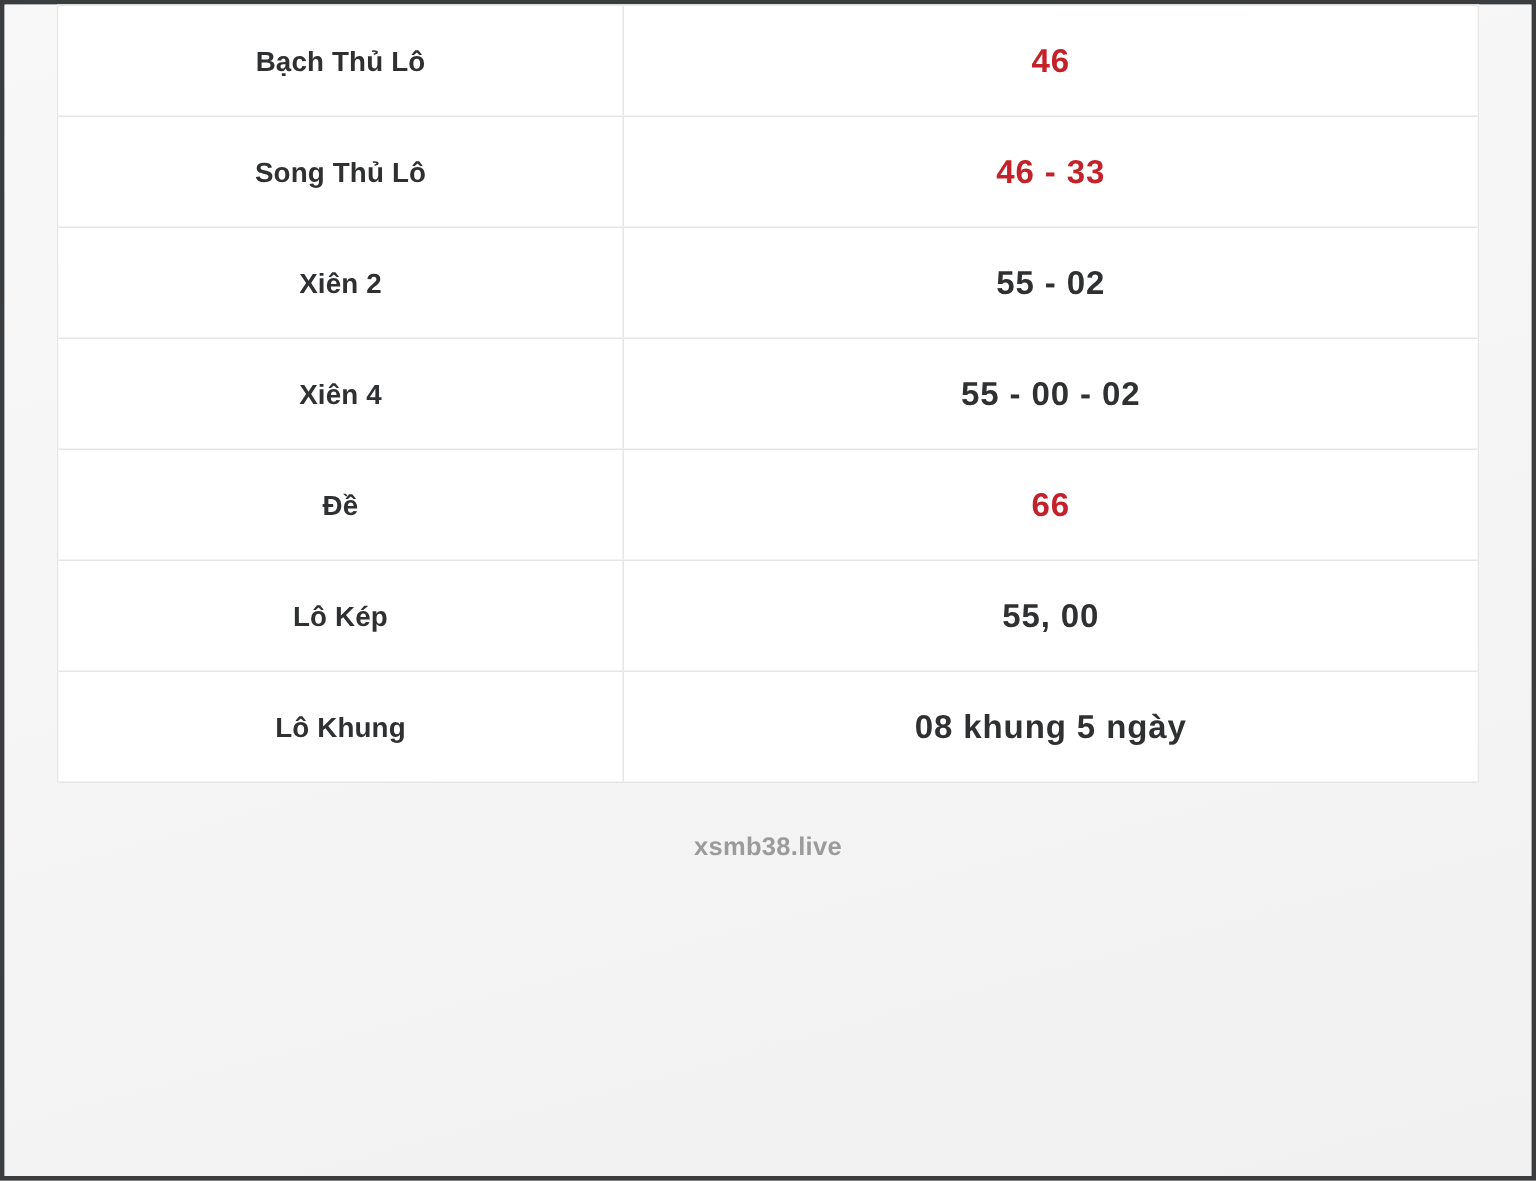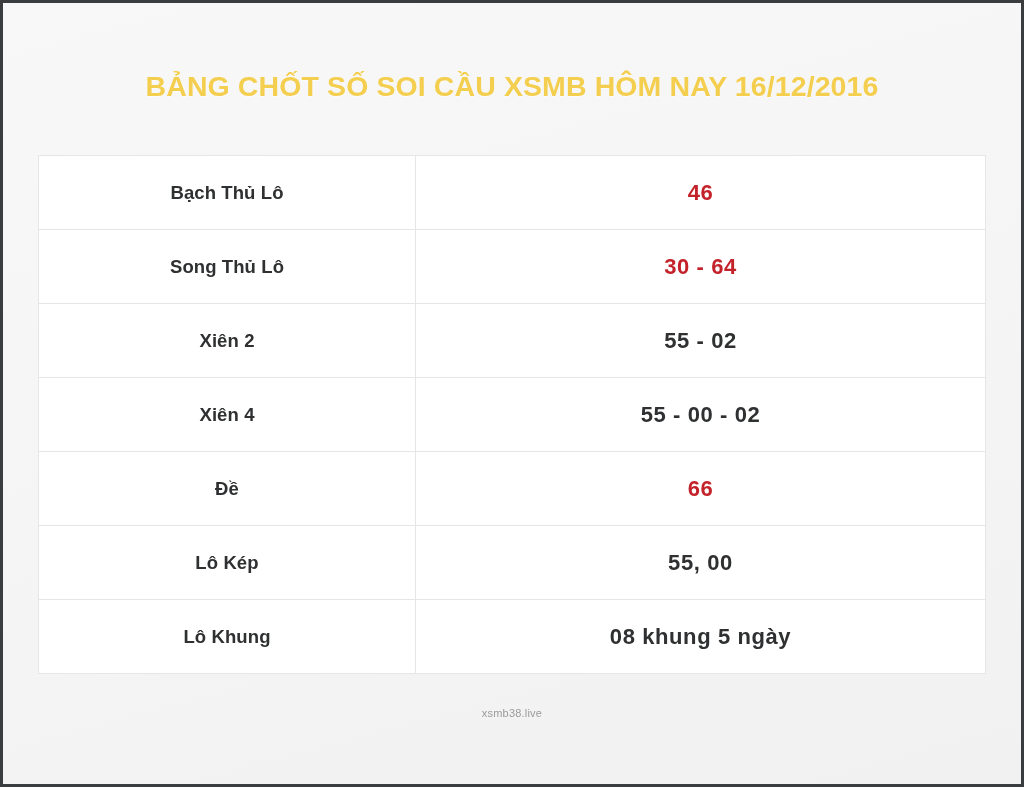--- a/index.html
+++ b/index.html
@@ -118,52 +118,49 @@
   .footer-wrap {
     width: 100%;
     flex: 1 1 auto;
     display: flex;
     align-items: flex-start;
     justify-content: center;
     padding-top: 33px;
   }
 
   .footer-text {
-    font-size: 11px;
-    font-weight: 400;
+    font-size: 17px;
+    font-weight: 700;
     color: #9b9b9b;
     letter-spacing: 0.2px;
   }
 </style>
 </head>
 <body>
 
 <div class="page-frame">
   <div class="canvas">
 
-    <div class="title-wrap">
-      <h1 class="title">BẢNG CHỐT SỐ SOI CẦU XSMB HÔM NAY 16/12/2016</h1>
-    </div>
 
     <div class="table" id="prediction-table">
 
     <div class="row">
           <div class="cell-label">
             <span class="label-text">Bạch Thủ Lô</span>
           </div>
           <div class="cell-value">
             <span class="value-text red">46</span>
           </div>
         </div>
         <div class="row">
           <div class="cell-label">
             <span class="label-text">Song Thủ Lô</span>
           </div>
           <div class="cell-value">
-            <span class="value-text red">30 - 64</span>
+            <span class="value-text red">46 - 33</span>
           </div>
         </div>
         <div class="row">
           <div class="cell-label">
             <span class="label-text">Xiên 2</span>
           </div>
           <div class="cell-value">
             <span class="value-text">55 - 02</span>
           </div>
         </div>

